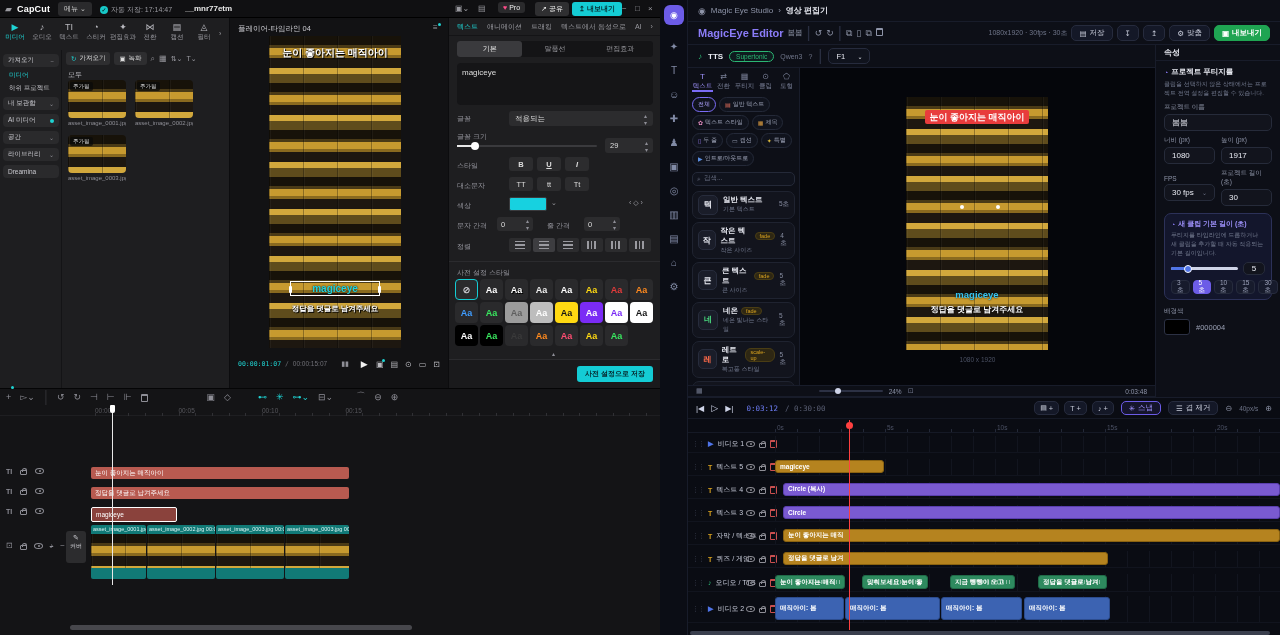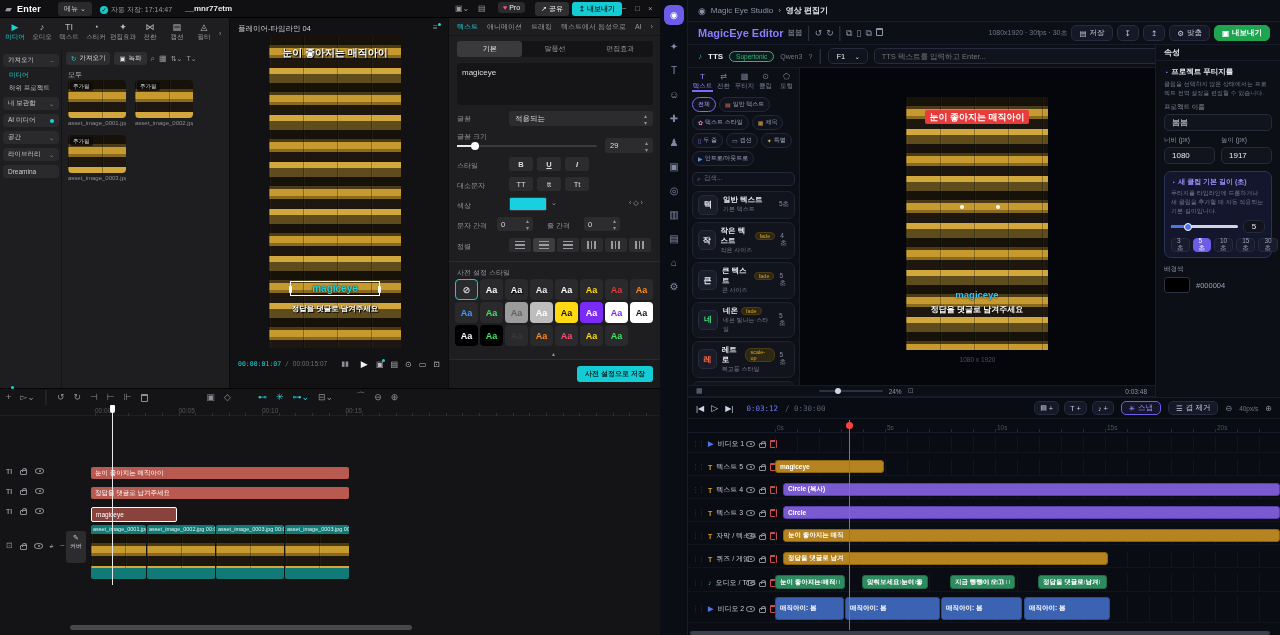--- a/index.html
+++ b/index.html
@@ -89,21 +89,21 @@
 .k-audio::after{content:"";position:absolute;right:4px;top:35%;height:30%;width:45%;background:repeating-linear-gradient(90deg,rgba(255,255,255,.45) 0 1px,transparent 1px 3px)}
 .gline{position:absolute;top:0;bottom:0;width:1px;background:#12151f}
 </style>
 </head>
 <body>
 
 <div id="cc" class="ab">
 
   <div class="ab cc-titlebar rowc">
     <span class="cc-ic ab" style="left:5px;font-size:9px">▰</span>
-    <span class="cc-logo ab" style="left:17px;top:4px">Enter</span>
+    <span class="cc-logo ab" style="left:17px;top:4px">CapCut</span>
     <span class="cc-menu ab rowc" style="left:58px;top:2px"><span>메뉴</span>&nbsp;⌄</span>
     <span class="ab rowc" style="left:100px;top:5px">
         <span class="cc-check">✓</span>
         <span class="cc-auto">자동 저장: 17:14:47</span>
       </span>
     <span class="cc-wtitle ab" style="left:185px;top:4px">__mnr77etm</span>
 
     <span class="cc-ic ab" style="left:455px;top:4px">▣⌄</span>
     <span class="cc-ic ab" style="left:478px;top:4px">▤</span>
     <span class="ab rowc" style="left:498px;top:2px;background:#2a2a2c;border-radius:3px;padding:2px 5px;font-size:7px;color:#eee">
@@ -556,21 +556,20 @@
       <span style="color:#2bb673;font-size:8px">♪</span>
       <span style="color:#e8eaf2;font-size:8px;font-weight:bold">TTS</span>
       <span class="badge-green">Supertonic</span>
       <span style="color:#6e7488;font-size:7px">Qwen3</span>
       <span style="color:#6e7488;font-size:7px">?</span>
       <span style="color:#2a2f42">|</span>
       <span class="me-input" style="width:42px;justify-content:space-between;color:#e8eaf2">
           <span>F1</span>
           <span style="font-size:6px">⌄</span>
         </span>
-      <input class="me-input" style="width: 330px; outline: none;" placeholder="TTS 텍스트를 입력하고 Enter...">
       <span class="me-btn" style="margin-left:auto;opacity:.55">
           <span>♪</span>
           <span>TTS 생성</span>
         </span>
       <span class="me-btn" style="opacity:.55">
           <span>▷</span>
           <span>추가</span>
         </span>
     </div>
 
@@ -748,20 +747,33 @@
         <div class="plabel" style="margin-top:6px">프로젝트 이름</div>
         <div class="pinput" style="margin-top:2px">봄봄</div>
         <div class="rowc" style="gap:6px;margin-top:5px">
           <div style="flex:1">
               <div class="plabel">너비 (px)</div>
               <div class="pinput" style="margin-top:2px">1080</div>
             </div>
           <div style="flex:1">
               <div class="plabel">높이 (px)</div>
               <div class="pinput" style="margin-top:2px">1917</div>
+            </div>
+        </div>
+        <div class="rowc" style="gap:6px;margin-top:5px">
+          <div style="flex:1">
+              <div class="plabel">FPS</div>
+              <div class="pinput" style="margin-top:2px;justify-content:space-between">
+                <span>30 fps</span>
+                <span style="font-size:6px;color:#6e7488">⌄</span>
+              </div>
+            </div>
+          <div style="flex:1">
+              <div class="plabel">프로젝트 길이 (초)</div>
+              <div class="pinput" style="margin-top:2px">30</div>
             </div>
         </div>
         <div style="background:#13162c;border:1px solid #2c3158;border-radius:7px;padding:5px 6px;margin-top:7px">
           <div class="rowc" style="gap:3px">
               <span style="color:#8b7cf8;font-size:7px">◔</span>
               <span style="color:#9d90fa;font-size:7px;font-weight:bold">새 클립 기본 길이 (초)</span>
             </div>
           <div style="color:#70778c;font-size:6px;line-height:1.45;margin-top:2px">푸티지를 타임라인에 드롭하거나 새 클립을 추가할 때 자동 적용되는 기본 길이입니다.</div>
           <div class="rowc" style="gap:5px;margin-top:5px">
             <div style="flex:1;height:3px;background:#cfd4e8;border-radius:2px;position:relative">

